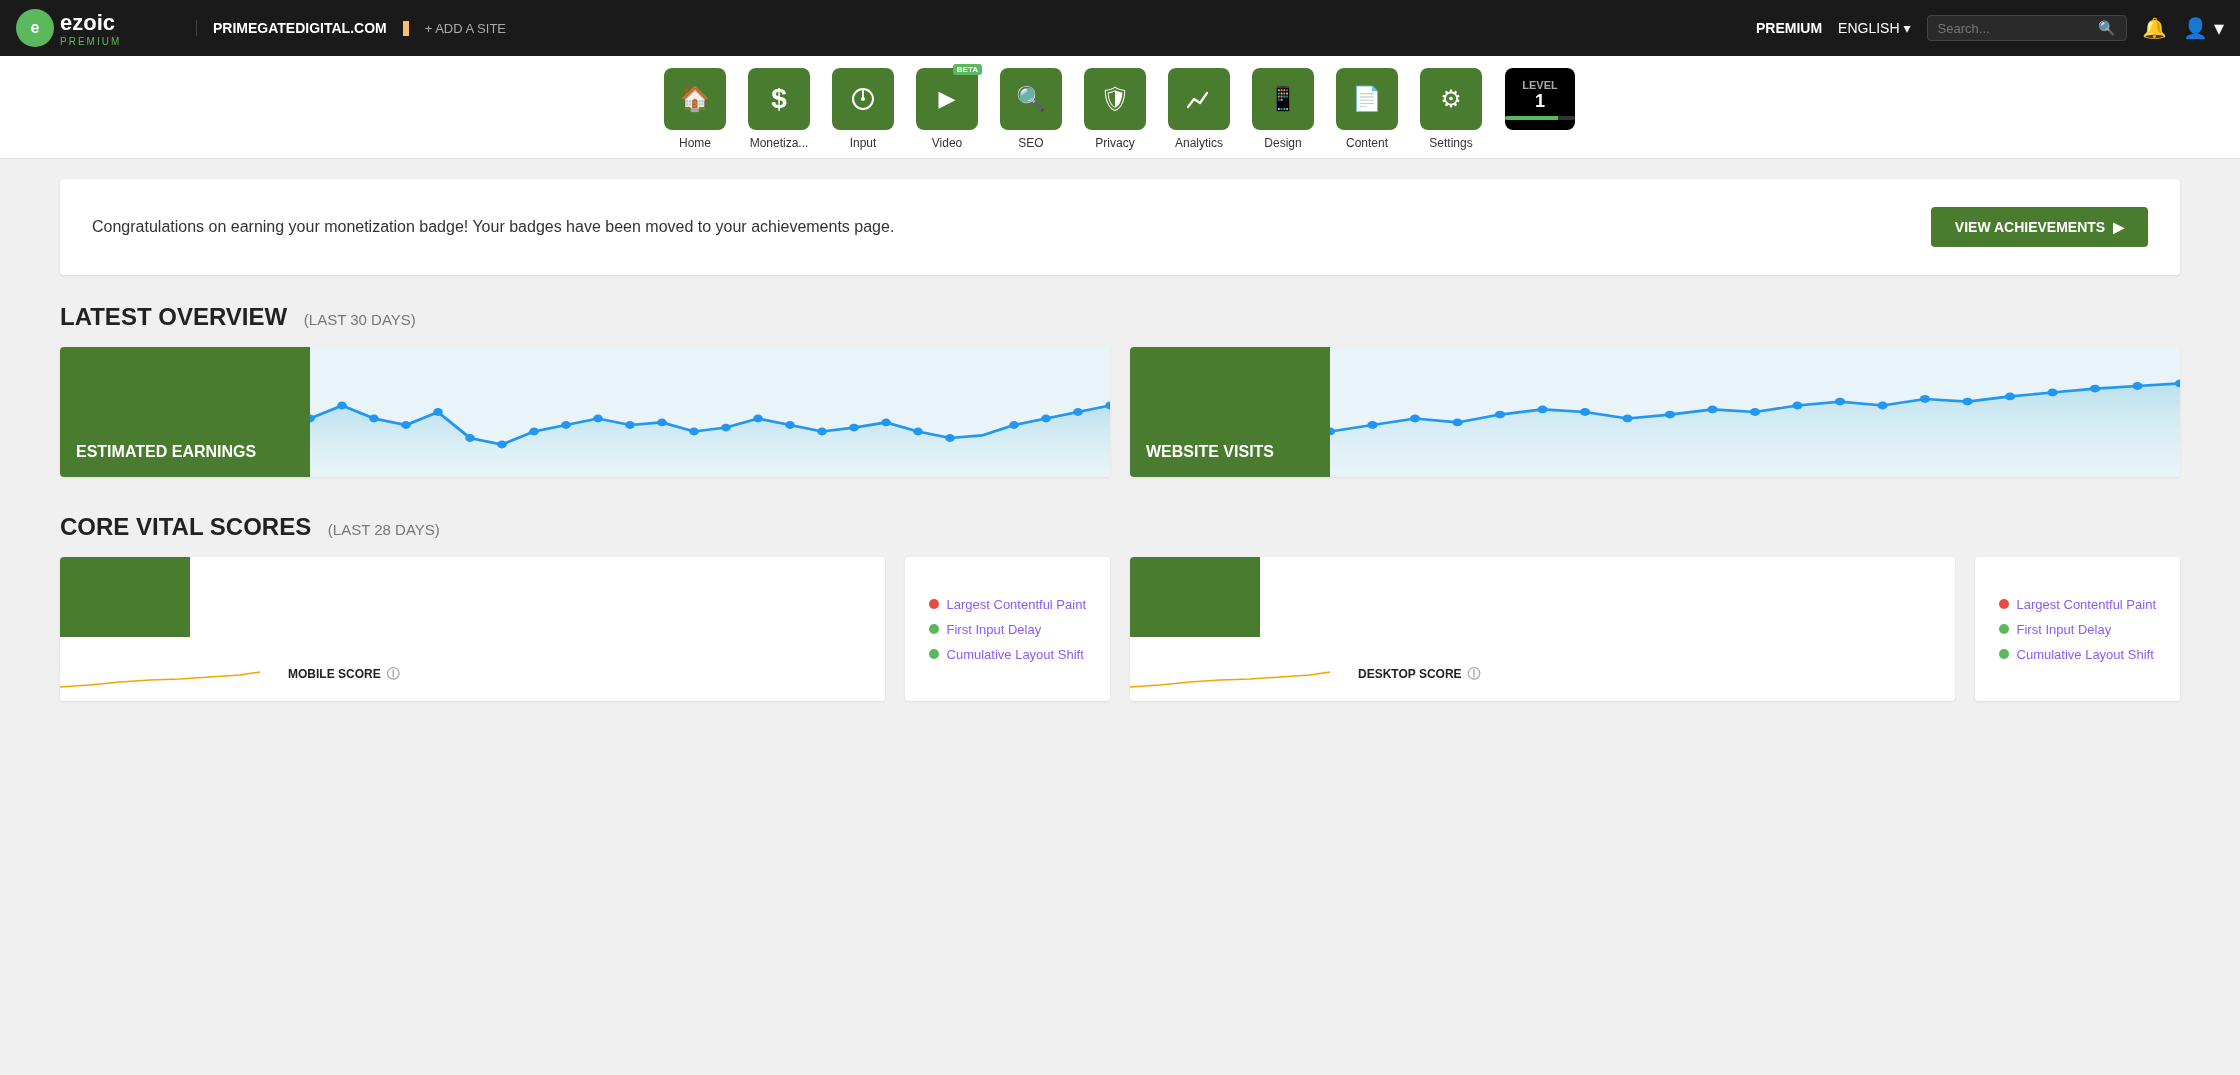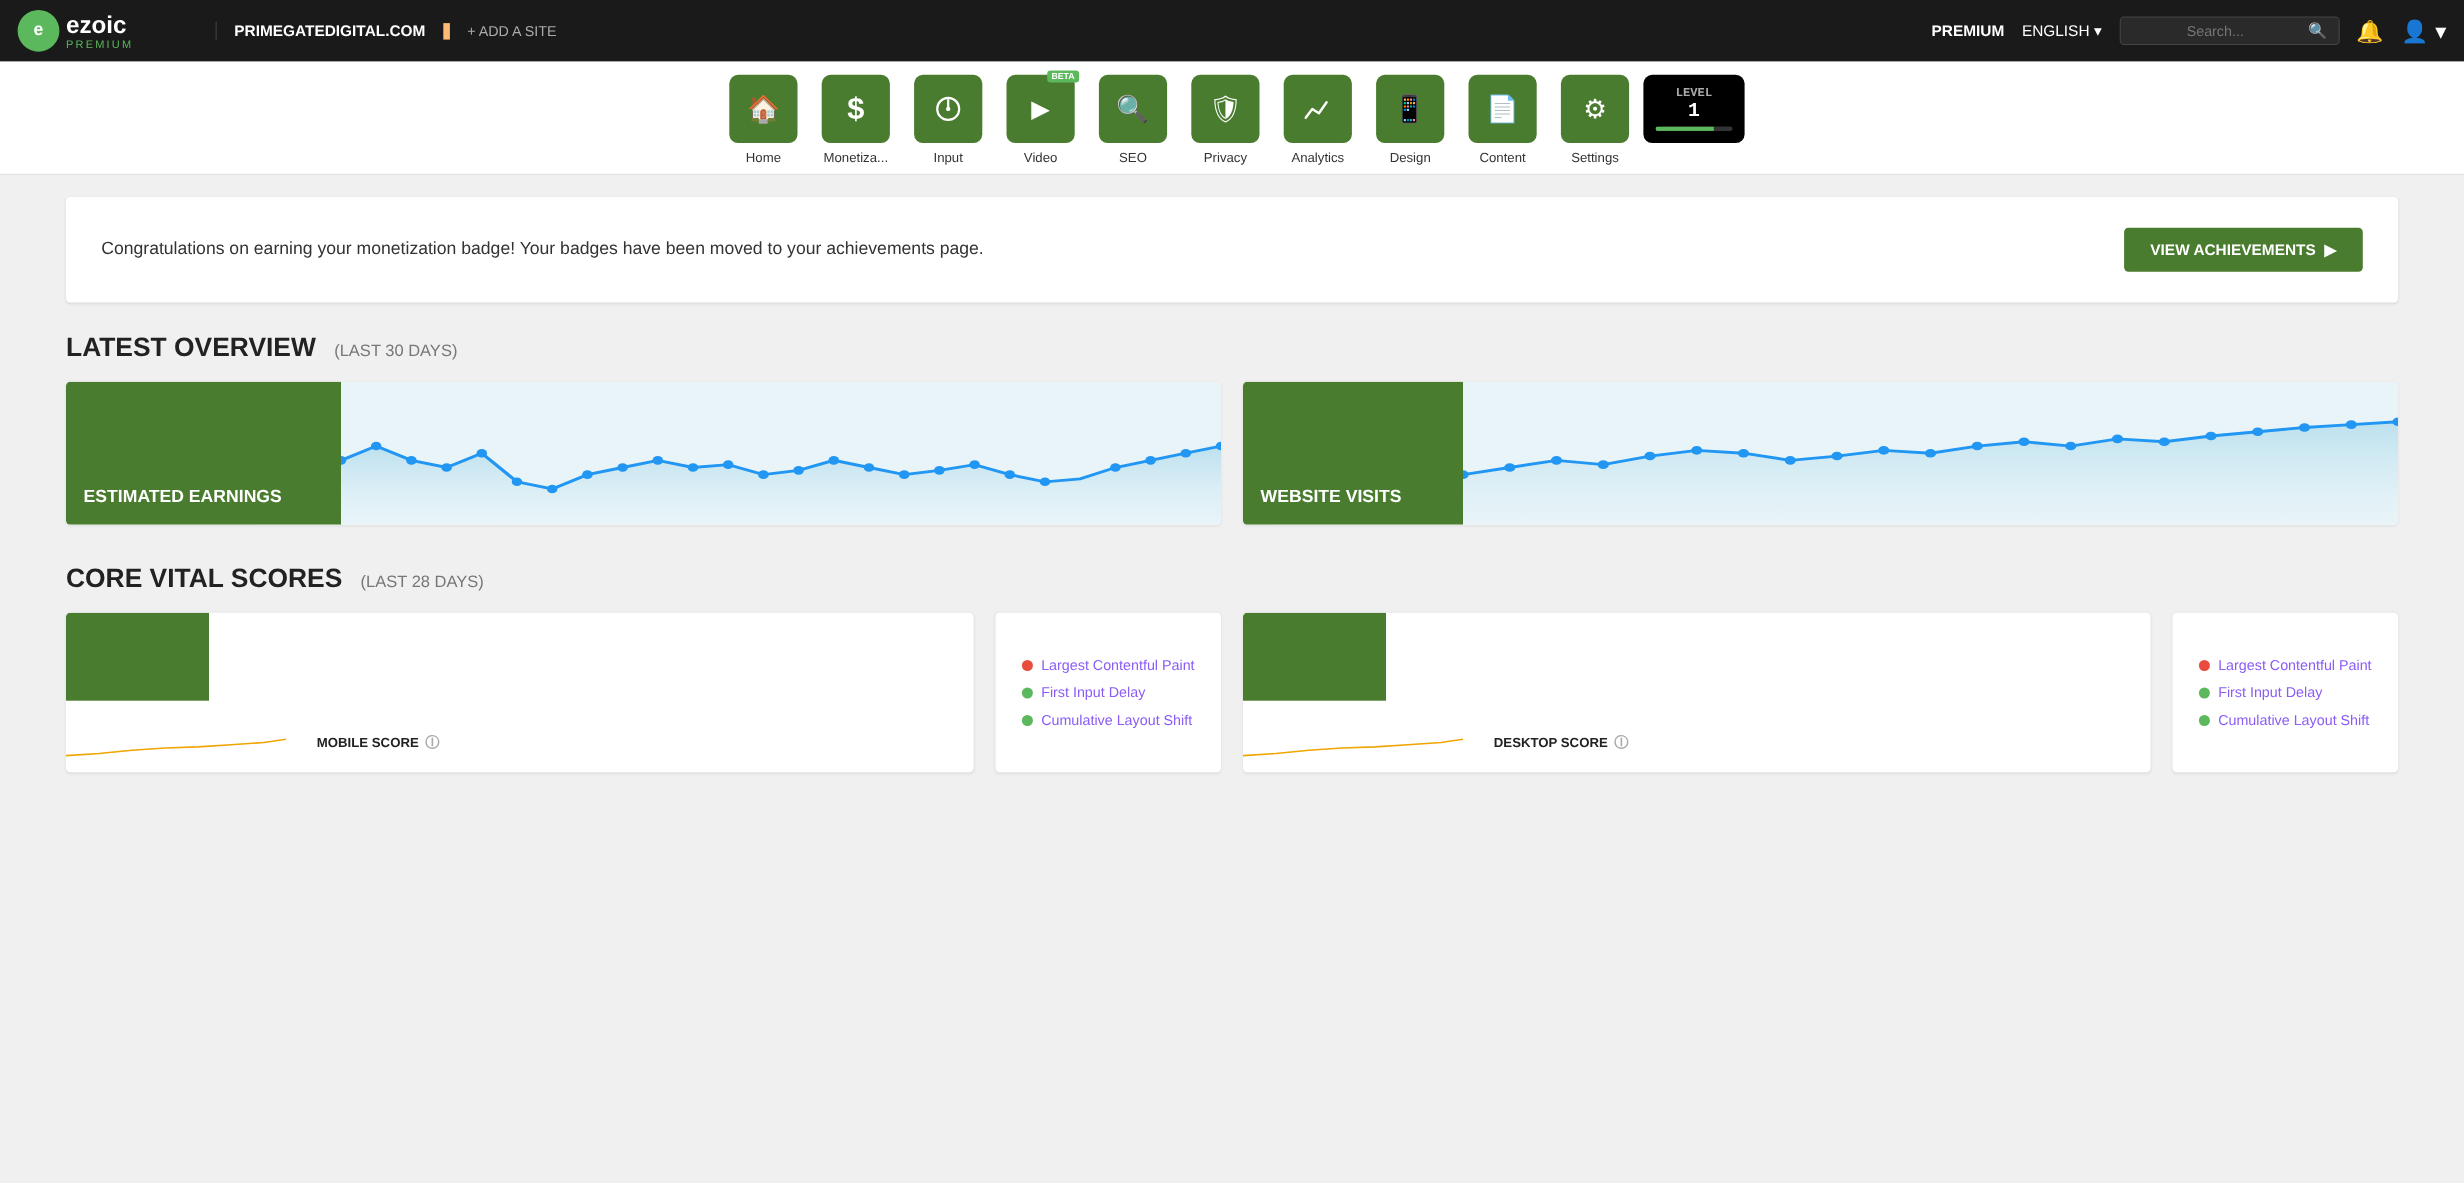--- a/index.html
+++ b/index.html
@@ -72,21 +72,20 @@
       gap: 8px;
       width: 200px;
     }
     .search-box input {
       background: transparent;
       border: none;
       color: #aaa;
       font-size: 13px;
       outline: none;
       width: 100%;
-      text-align: center;
     }
     .search-icon { color: #aaa; font-size: 14px; }
     .nav-bell, .nav-user {
       color: white;
       font-size: 20px;
       cursor: pointer;
     }
 
     
     .icon-nav {
@@ -130,30 +129,29 @@
       border-radius: 3px;
     }
     .nav-label {
       font-size: 12px;
       color: #333;
       text-align: center;
     }
     .level-box {
       background: black;
       border-radius: 8px;
-      width: 92px;
+      width: 70px;
       height: 62px;
       display: flex;
       flex-direction: column;
       align-items: center;
       justify-content: center;
       color: white;
       font-size: 11px;
       font-weight: bold;
-      font-family: Liberation Mono, monospace;
     }
     .level-text { font-size: 18px; font-weight: bold; }
     .level-bar {
       width: 70px;
       height: 4px;
       background: #333;
       border-radius: 2px;
       margin-top: 4px;
       overflow: hidden;
     }

